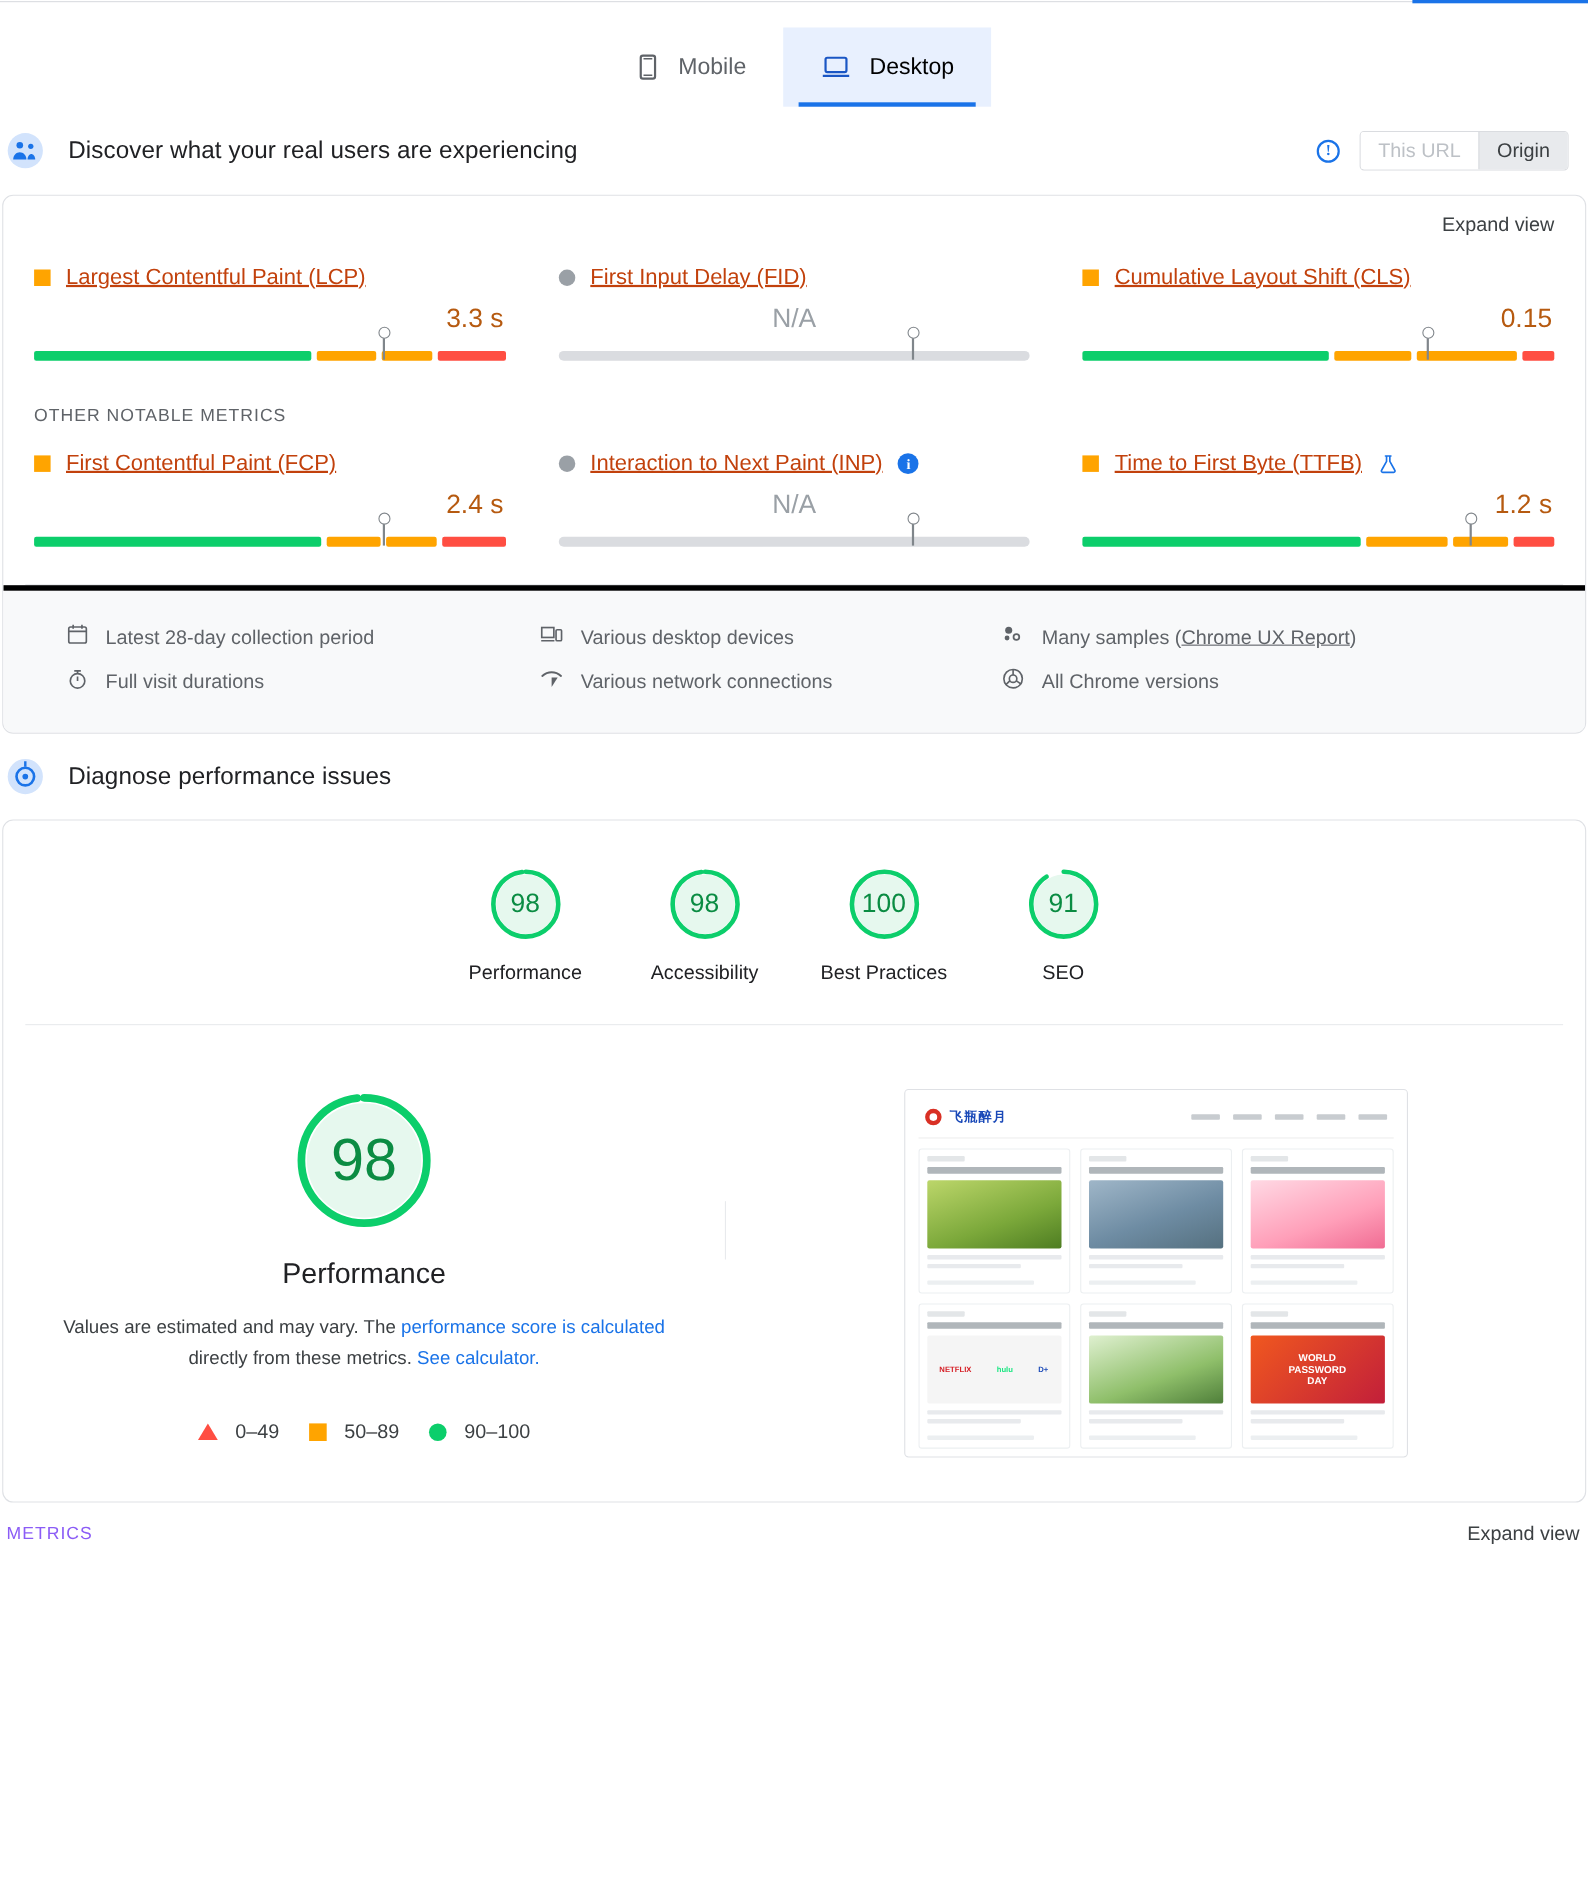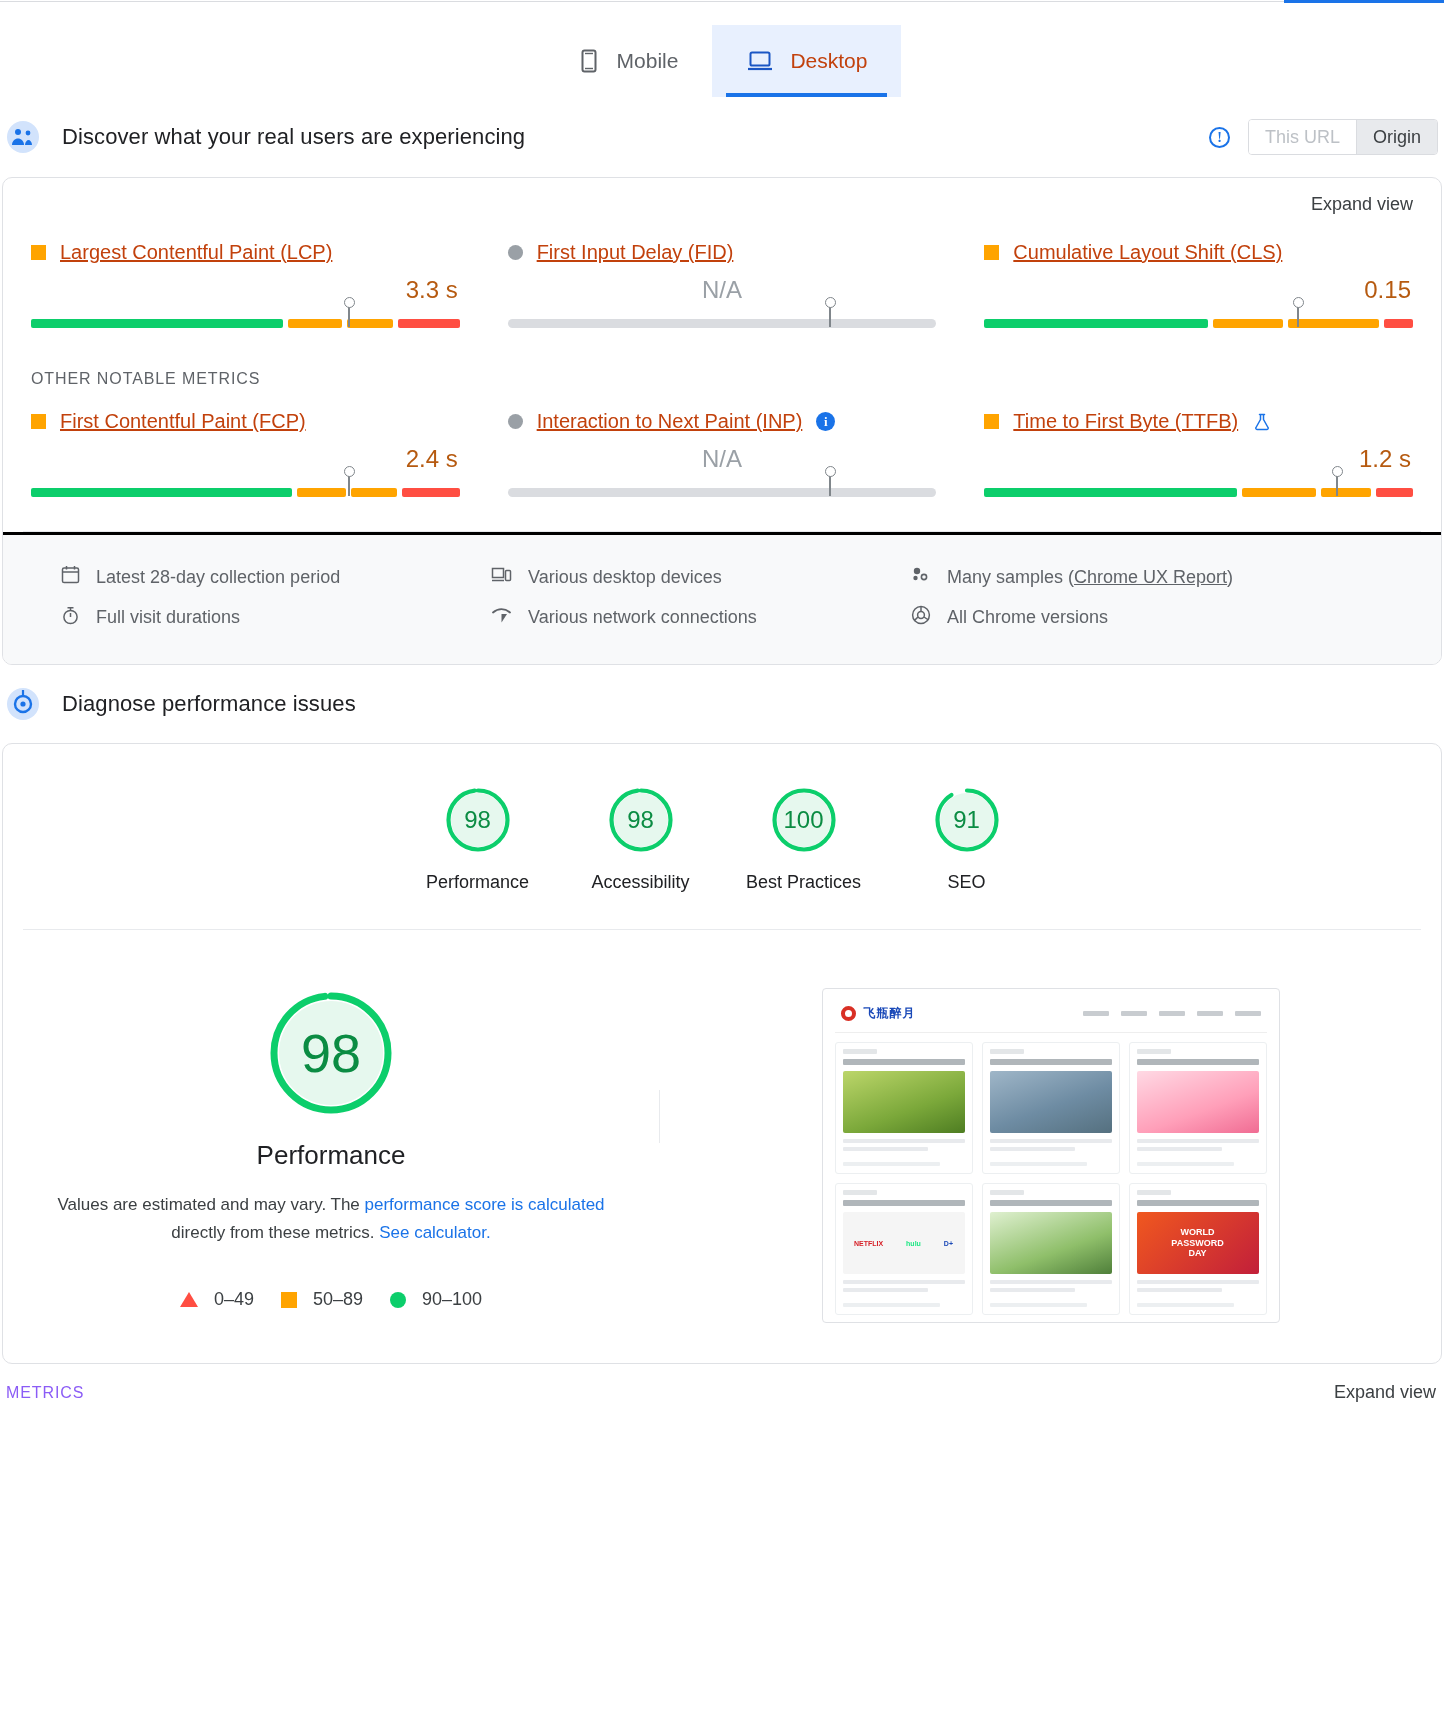--- a/index.html
+++ b/index.html
@@ -18,30 +18,30 @@
   .top-rule .blue { position:absolute; right:0; top:0; width:160px; height:3px; background:#1a73e8; }
 
   
   .tabs { display:flex; justify-content:center; align-items:flex-end; height:97px; padding-top:6px; }
   .tab {
     display:flex; align-items:center; gap:16px;
     height:72px; padding:0 34px;
     font-size:21px; color:#5f6368; cursor:pointer; position:relative;
     background:transparent;
   }
-  .tab.active { color:#c2410c; background:#e8f0fe; }
+  .tab.active { color:#000000; background:#e8f0fe; }
   .tab.active::after {
     content:""; position:absolute; left:14px; right:14px; bottom:0; height:4px; background:#1a73e8;
   }
   .tab svg { display:block; }
 
   
   .section-head {
     display:flex; align-items:center; gap:22px;
-    padding: 22px 0 22px 6px; position:relative;
+    padding: 22px 12px 22px 6px; position:relative;
   }
   .section-head .h-icon { width:34px; height:34px; flex:none; display:flex; align-items:center; justify-content:center; }
   .section-head .h-title { font-size:22px; color:#202124; font-weight:400; letter-spacing:.1px; }
   .section-head .h-right { margin-left:auto; display:flex; align-items:center; gap:18px; padding-right:6px; }
 
   .info-circle {
     width:21px; height:21px; border-radius:50%; border:2px solid #1a73e8;
     color:#1a73e8; font-size:14px; font-weight:700; line-height:18px; text-align:center;
     font-family:"Liberation Serif", serif; cursor:pointer;
   }
@@ -108,21 +108,21 @@
   }
 
   .other-head {
     font-size:16px; letter-spacing:.9px; color:#5f6368;
     padding: 16px 28px 0; text-transform:uppercase;
   }
   .divider { height:1px; background:#e8eaed; margin: 8px 20px 0; }
 
   
   .meta {
-    background:#f8f9fa; border-top:3px solid #000000;
+    background:#f8f9fa; border-top:5px solid #000000;
     display:grid; grid-template-columns: 430px 420px 1fr;
     padding: 22px 58px 26px;
   }
   .meta-item { display:flex; align-items:center; gap:16px; font-size:18px; color:#5f6368; padding:8px 0; }
   .meta-item svg { flex:none; }
   .meta-item a { color:#5f6368; text-decoration:underline; cursor:pointer; }
 
   
   .gauges { display:flex; justify-content:center; gap:0; padding: 42px 0 10px; }
   .gauge { width:163px; display:flex; flex-direction:column; align-items:center; gap:18px; cursor:pointer; }

